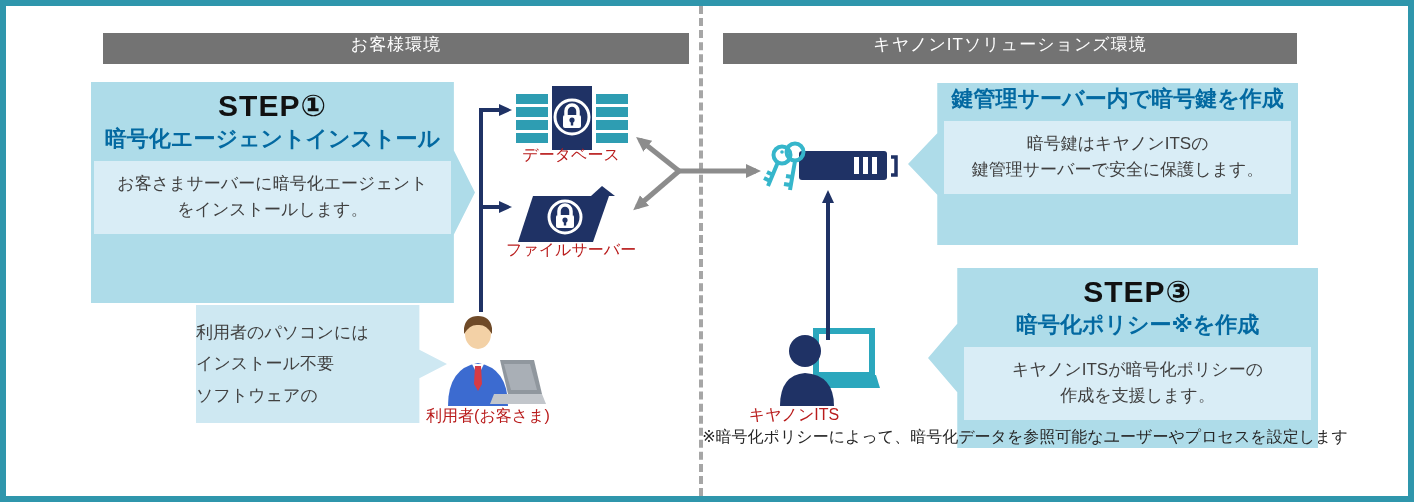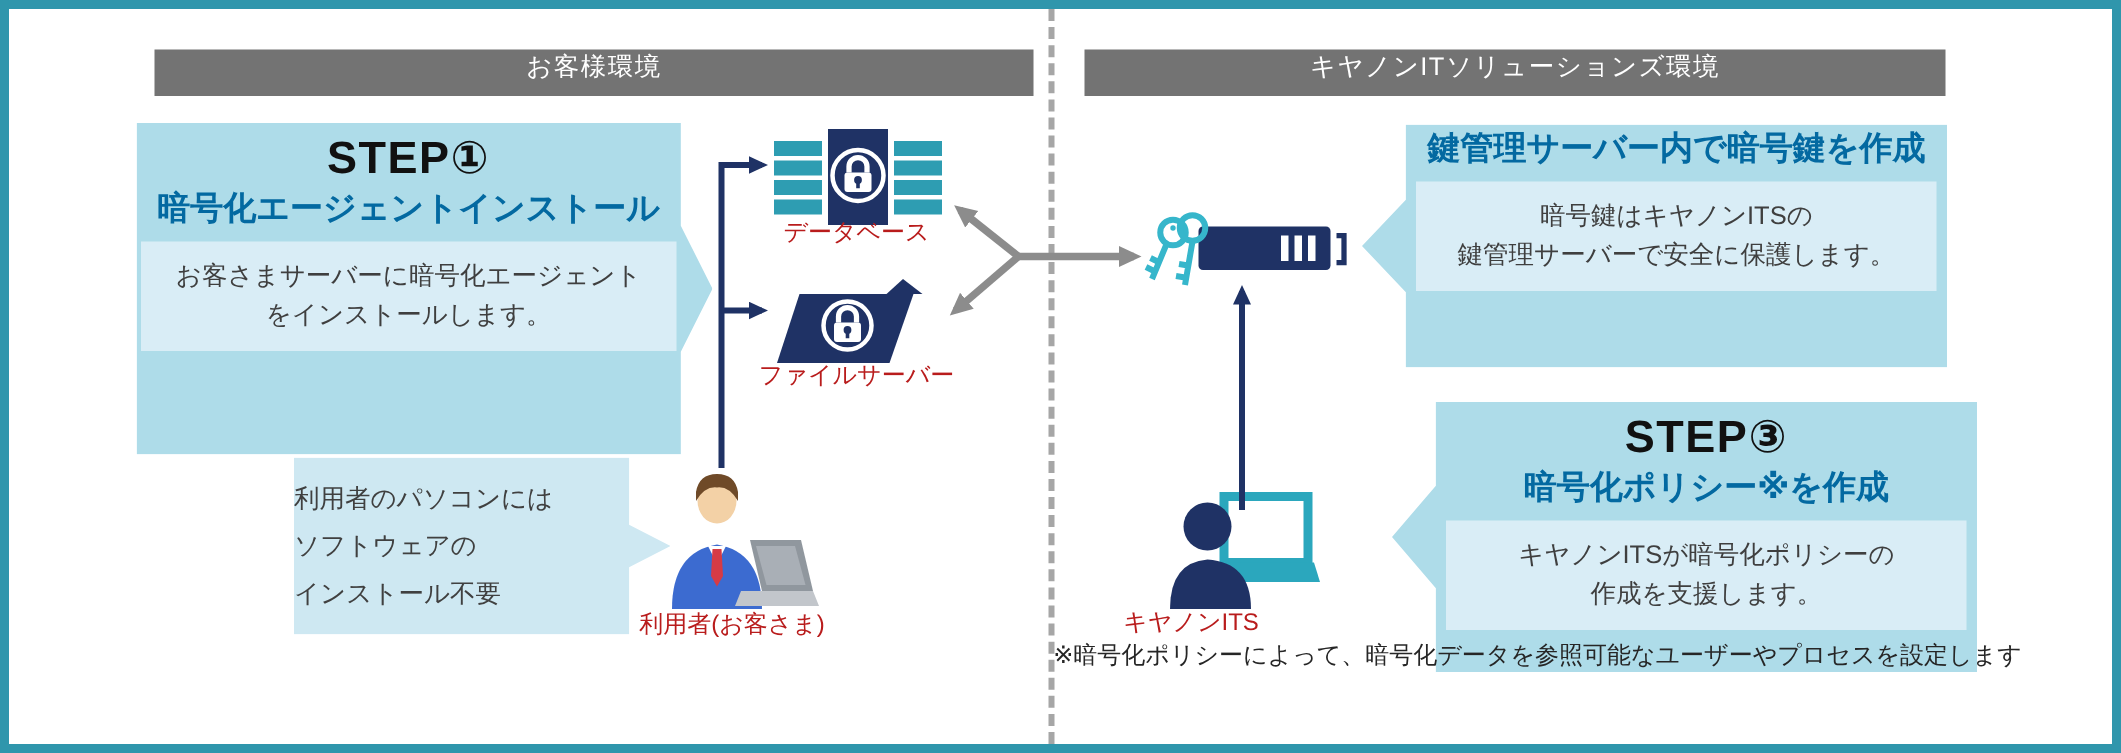--- a/index.html
+++ b/index.html
@@ -94,22 +94,22 @@
       <div class="step-body">
         <div>キヤノンITSが暗号化ポリシーの</div>
         <div>作成を支援します。</div>
       </div>
     </div>
   </div>
 
   <div class="bubble">
     <div class="bubble-inner">
       <div>利用者のパソコンには</div>
+      <div>インストール不要</div>
       <div>ソフトウェアの</div>
-      <div>インストール不要</div>
     </div>
   </div>
 
   <svg class="icon" style="left:514px;top:84px;" width="116" height="72" viewBox="0 0 116 72">
     <g fill="#2E9DB2">
       <rect x="2" y="10" width="32" height="10"></rect>
         <rect x="2" y="23" width="32" height="10"></rect>
       <rect x="2" y="36" width="32" height="10"></rect>
         <rect x="2" y="49" width="32" height="10"></rect>
       <rect x="82" y="10" width="32" height="10"></rect>

